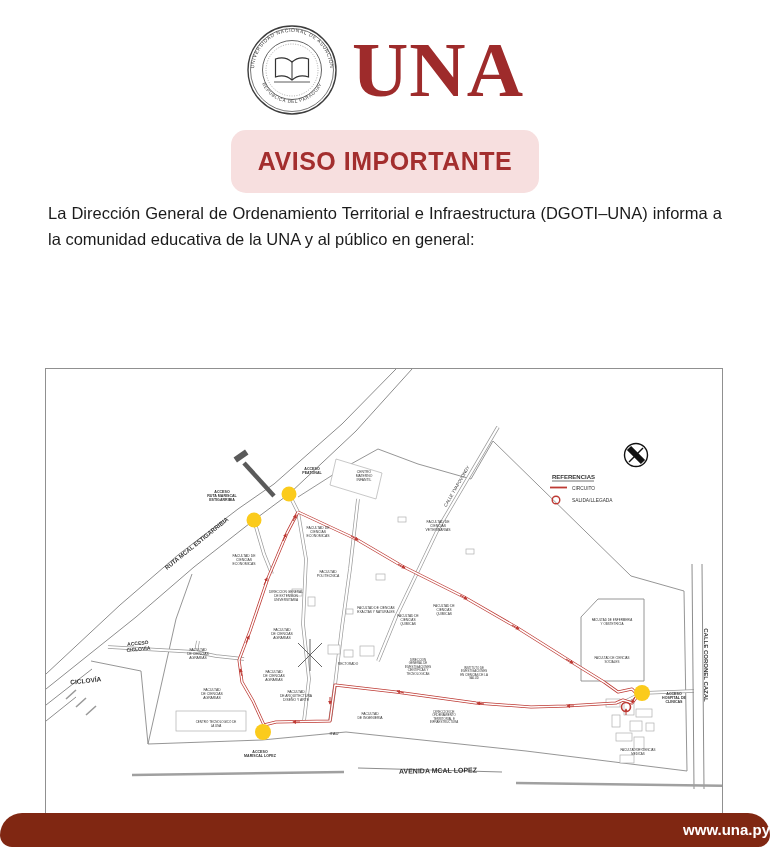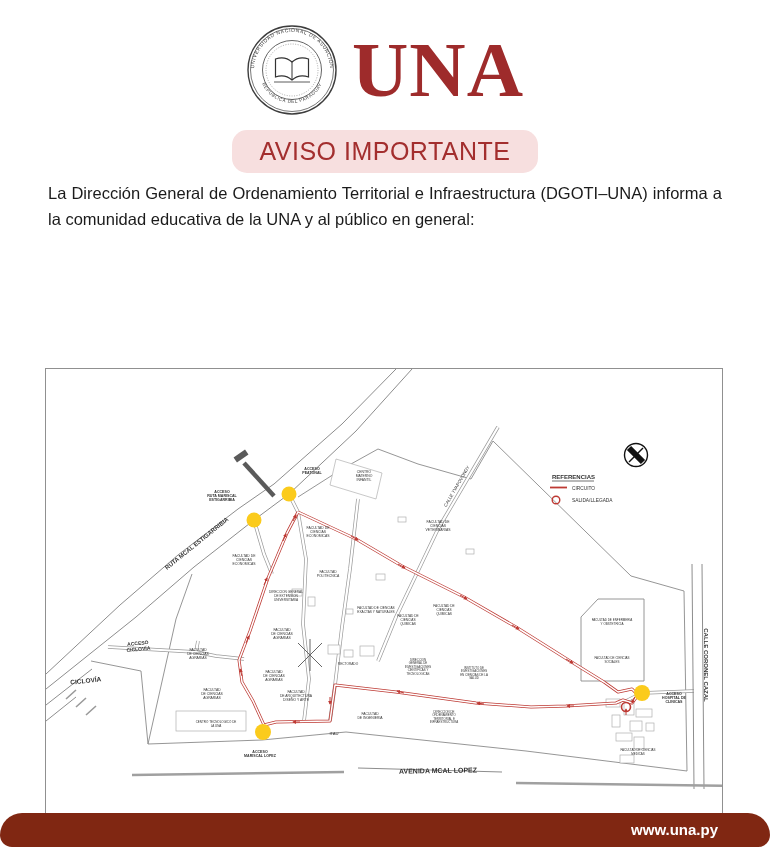--- a/index.html
+++ b/index.html
@@ -13,31 +13,31 @@
     --label-ink:#333333;
     --body-ink:#1b1b1b;
   }
   html,body{margin:0;padding:0;background:#ffffff;}
   .page{position:relative;width:770px;height:847px;background:#fff;overflow:hidden;
         font-family:"Liberation Sans",sans-serif;color:var(--body-ink);}
   .logo-row{display:flex;justify-content:center;align-items:center;gap:14px;padding-top:24px;}
   .wordmark{font-family:"Liberation Serif",serif;font-weight:700;font-size:78px;line-height:1;
             color:var(--brand-red);letter-spacing:1px;}
   .badge{width:fit-content;margin:14px auto 0;background:var(--badge-bg);color:var(--badge-text);
-         font-weight:400;font-size:25px;letter-spacing:.5px;padding:7px 27px;border-radius:15px;}
+         font-weight:700;font-size:25px;letter-spacing:.5px;padding:17px 27px;border-radius:15px;}
   .content{margin:3px 48px 0;font-size:16.5px;line-height:1.55;text-align:justify;}
   .content p{margin:8px 0;}
   .bold{font-weight:700;}
   .italic{font-style:italic;}
   .map-box{position:absolute;left:45px;top:368px;width:676px;height:444px;
            border:1px solid #909090;background:#fff;box-sizing:content-box;}
   .map-box svg{display:block;}
   .footer{position:absolute;left:0;right:0;bottom:0;height:34px;background:var(--footer-bg);
           border-radius:26px 26px 14px 14px;color:#fff;font-weight:700;font-size:15px;
-          line-height:34px;text-align:right;padding-right:52px;box-sizing:border-box;}
+          line-height:34px;text-align:right;box-sizing:border-box;}
   
   .thin{stroke:var(--map-line);stroke-width:1;fill:none;}
   .bound{stroke:#8a8a8a;stroke-width:0.9;fill:none;}
   .road{stroke:#9a9a9a;stroke-width:3.6;fill:none;stroke-linejoin:round;}
   .roadfill{stroke:#ffffff;stroke-width:2.2;fill:none;stroke-linejoin:round;}
   .circuit{stroke:var(--circuit-red);stroke-width:3;fill:none;stroke-linejoin:round;}
   .circuitfill{stroke:#ffffff;stroke-width:1.5;fill:none;stroke-linejoin:round;}
   .arrseg{stroke:var(--circuit-red);stroke-width:1;fill:none;}
   .arrhead{fill:var(--circuit-red);}
   .bldg{stroke:#b0b0b0;stroke-width:0.7;fill:#ffffff;}

